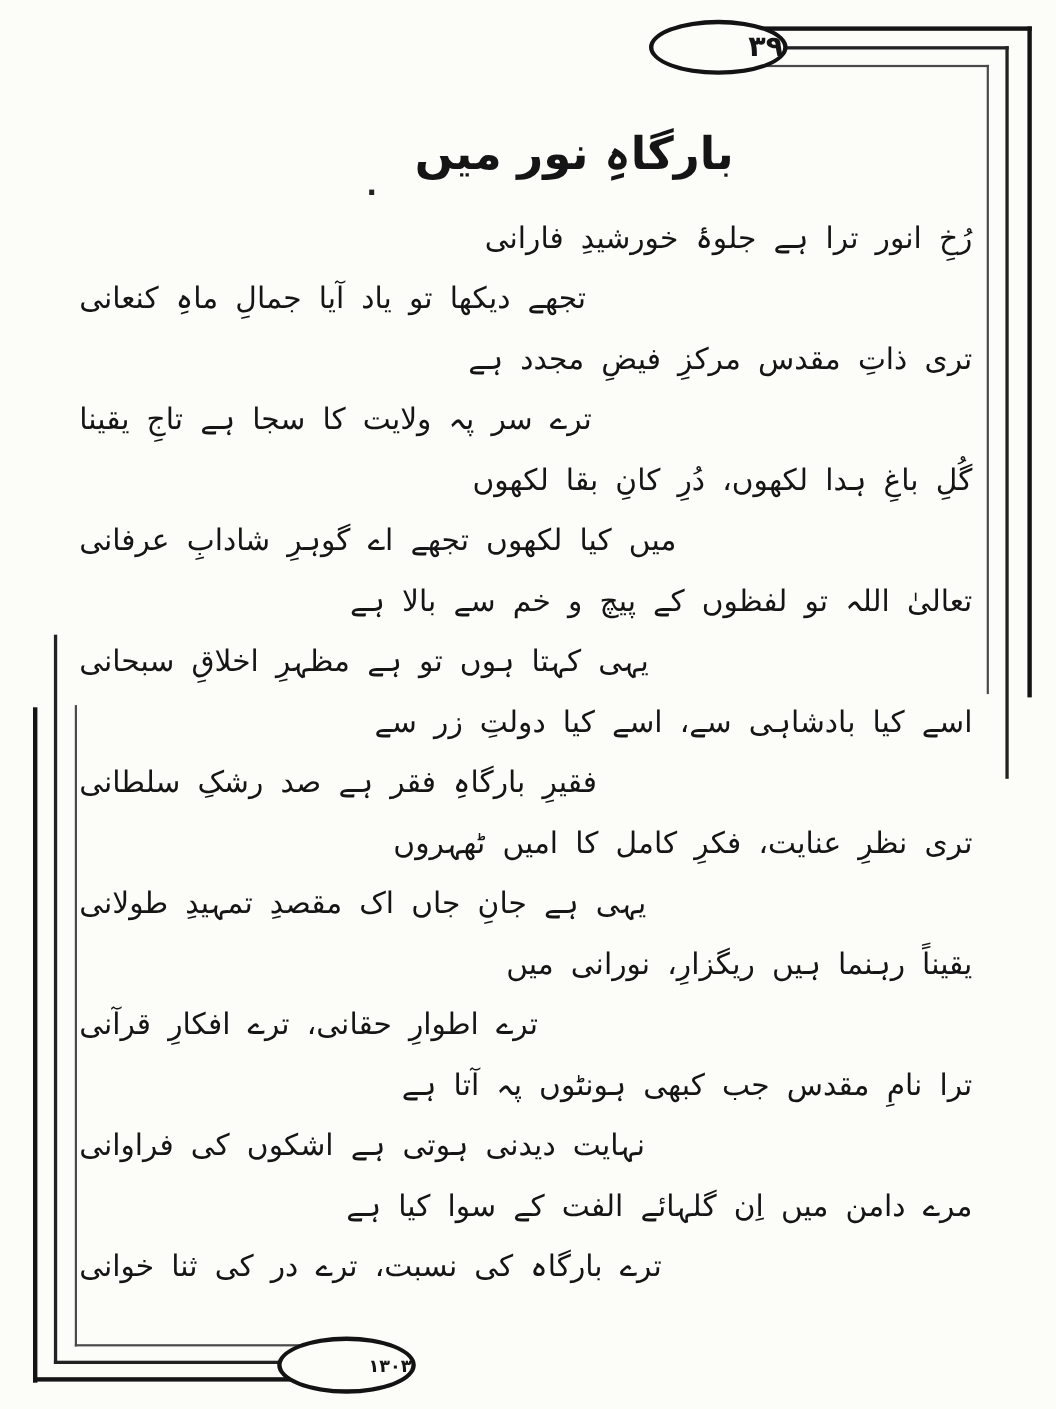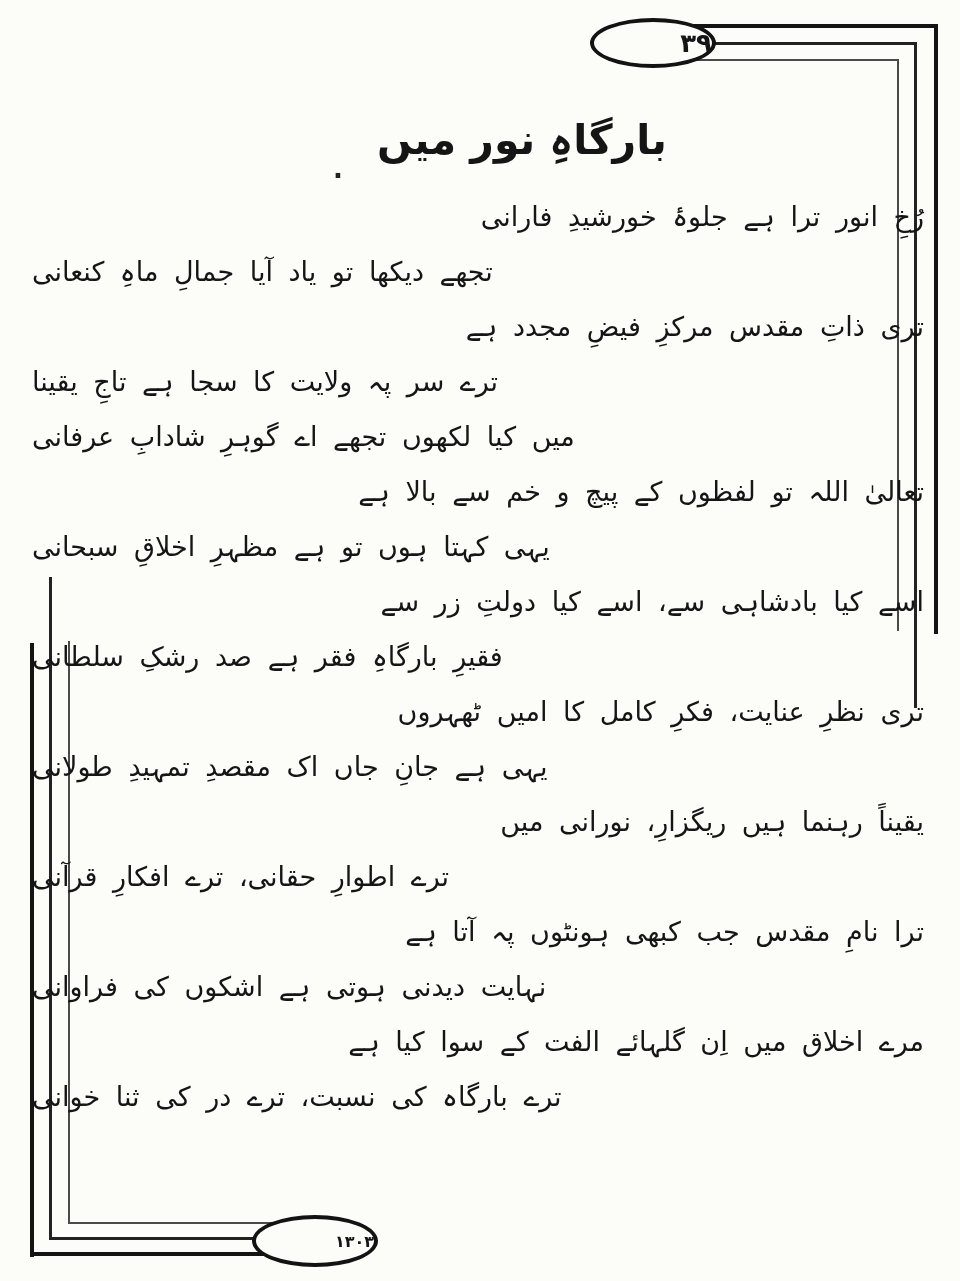--- a/index.html
+++ b/index.html
@@ -72,25 +72,26 @@
     direction: rtl;
     unicode-bidi: embed;
     height: 55px;
     line-height: 55px;
     font-size: 27px;
     word-spacing: 7px;
     white-space: nowrap;
   }
   .verse.misra-right {
     text-align: right;
-    padding-right: 36px;
+    padding-right: 76px;
   }
   .verse.misra-left {
     text-align: left;
     padding-left: 32px;
+    margin-left: 40px;
   }
 </style>
 </head>
 <body>
 
 <div class="frame-line outer" style="left:640px; top:24px; width:298px; height:4px;"></div>
 <div class="frame-line outer" style="left:934px; top:24px; width:4px; height:610px;"></div>
 <div class="frame-line mid" style="left:655px; top:42px; width:262px; height:3px;"></div>
 <div class="frame-line mid" style="left:914px; top:42px; width:3px; height:666px;"></div>
 <div class="frame-line inner" style="left:665px; top:59px; width:234px; height:2px;"></div>
@@ -114,26 +115,27 @@
 <div class="title-row">
   <span class="title-dot">.</span>
   <span class="poem-title">بارگاہِ نور میں</span>
 </div>
 
 <div class="poem">
   <div class="verse misra-right">رُخِ انور ترا ہے جلوۂ خورشیدِ فارانی</div>
   <div class="verse misra-left">تجھے دیکھا تو یاد آیا جمالِ ماہِ کنعانی</div>
   <div class="verse misra-right">تری ذاتِ مقدس مرکزِ فیضِ مجدد ہے</div>
   <div class="verse misra-left">ترے سر پہ ولایت کا سجا ہے تاجِ یقینا</div>
+  <div class="verse misra-right">گُلِ باغِ ہدا لکھوں، دُرِ کانِ بقا لکھوں</div>
   <div class="verse misra-left">میں کیا لکھوں تجھے اے گوہرِ شادابِ عرفانی</div>
   <div class="verse misra-right">تعالیٰ اللہ تو لفظوں کے پیچ و خم سے بالا ہے</div>
   <div class="verse misra-left">یہی کہتا ہوں تو ہے مظہرِ اخلاقِ سبحانی</div>
   <div class="verse misra-right">اسے کیا بادشاہی سے، اسے کیا دولتِ زر سے</div>
   <div class="verse misra-left">فقیرِ بارگاہِ فقر ہے صد رشکِ سلطانی</div>
   <div class="verse misra-right">تری نظرِ عنایت، فکرِ کامل کا امیں ٹھہروں</div>
   <div class="verse misra-left">یہی ہے جانِ جاں اک مقصدِ تمہیدِ طولانی</div>
   <div class="verse misra-right">یقیناً رہنما ہیں ریگزارِ، نورانی میں</div>
   <div class="verse misra-left">ترے اطوارِ حقانی، ترے افکارِ قرآنی</div>
   <div class="verse misra-right">ترا نامِ مقدس جب کبھی ہونٹوں پہ آتا ہے</div>
   <div class="verse misra-left">نہایت دیدنی ہوتی ہے اشکوں کی فراوانی</div>
-  <div class="verse misra-right">مرے اخلاق میں اِن گلہائے الفت کے سوا کیا ہے</div>
+  <div class="verse misra-right">مرے دامن میں اِن گلہائے الفت کے سوا کیا ہے</div>
   <div class="verse misra-left">ترے بارگاہ کی نسبت، ترے در کی ثنا خوانی</div>
 </div>
 
 </body></html>

